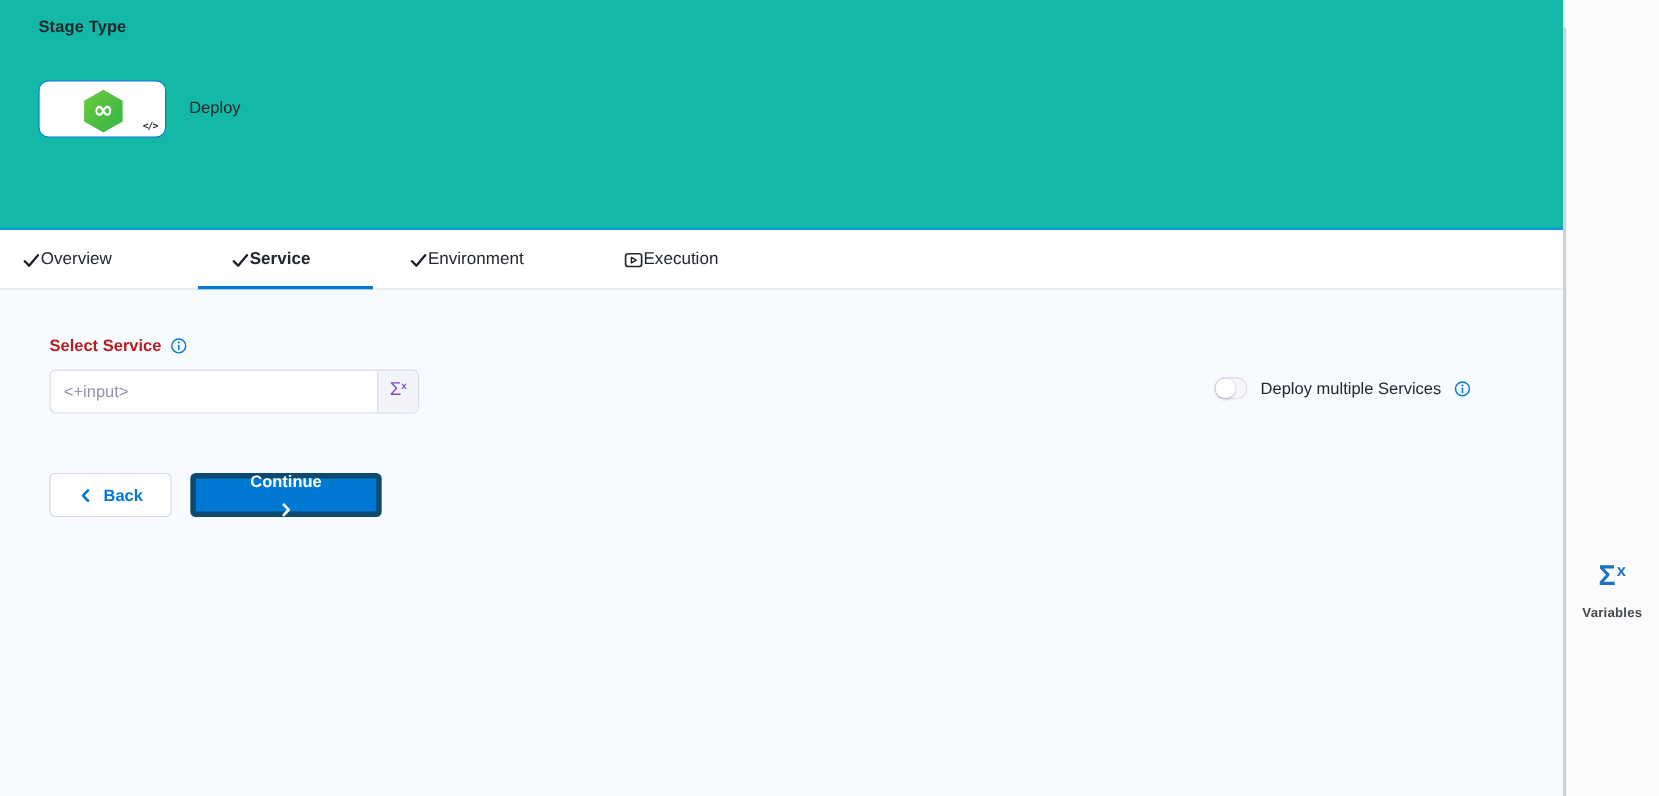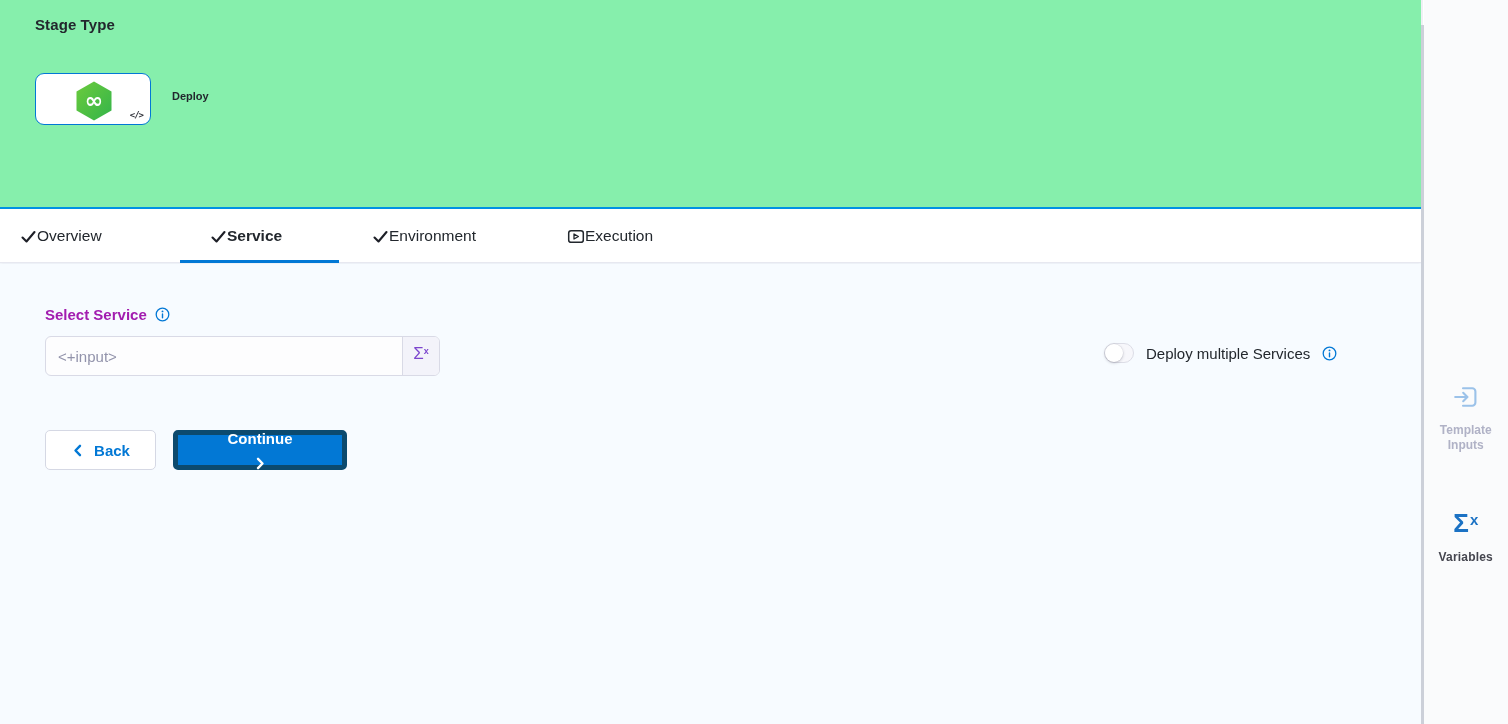--- a/index.html
+++ b/index.html
@@ -8,55 +8,55 @@
     font-family: "Liberation Sans", "DejaVu Sans", sans-serif;
     background: #ffffff;
     position: relative;
     color: #22272d;
   }
 
   
   .main { position: absolute; left: 0; top: 0; width: 1421px; height: 724px; background: #f7fbff; }
 
   
-  .stage-section { position: absolute; left: 0; top: 0; width: 100%; height: 213px; background: #86efac; }
+  .stage-section { position: absolute; left: 0; top: 0; width: 100%; height: 213px; background: #14b8a6; }
   .stage-type-label { position: absolute; left: 35px; top: 16px; font-size: 15px; font-weight: 700; color: #22272d; letter-spacing: .1px; }
   .stage-card {
     position: absolute; left: 35px; top: 73px; width: 116px; height: 52px;
     background: #ffffff; border: 1.5px solid #0278d5; border-radius: 9px; cursor: pointer;
   }
   .stage-card .hex { position: absolute; left: 39px; top: 7px; }
   .stage-card .code-glyph {
     position: absolute; right: 7px; bottom: 4px;
     font-family: "DejaVu Sans Mono", monospace; font-size: 9px; font-weight: 700;
     color: #2f3038; letter-spacing: -1px;
   }
-  .stage-name { position: absolute; left: 172px; top: 90px; font-size: 11px; font-weight: 700; color: #22272d; }
+  .stage-name { position: absolute; left: 172px; top: 90px; font-size: 15px; font-weight: 400; color: #22272d; }
 
   
   .top-blue-line { position: absolute; left: 0; top: 207px; width: 1421px; height: 2px; background: #0092e4; }
 
   
   .tabbar {
     position: absolute; left: 0; top: 209px; width: 1421px; height: 54px;
     background: #ffffff; border-bottom: 1px solid #e7e8f0;
     box-shadow: 0 2px 4px rgba(40,41,61,0.06);
   }
   .tab { position: absolute; top: 0; height: 54px; display: flex; align-items: center; gap: 0; cursor: pointer; }
   .tab .tab-label { font-size: 15.5px; font-weight: 500; color: #22272d; white-space: nowrap; }
   .tab.active .tab-label { font-weight: 700; text-align: center; }
   .tab-underline { position: absolute; left: 180px; bottom: -1px; width: 159px; height: 3px; background: #0278d5; }
 
   
   .content { position: absolute; left: 0; top: 264px; width: 1421px; height: 460px; background: #f7fbff; }
   .field-label-row { position: absolute; left: 45px; top: 306px; display: flex; align-items: center; gap: 8px; }
-  .field-label { font-size: 15px; font-weight: 700; color: #a21caf; }
+  .field-label { font-size: 15px; font-weight: 700; color: #b91c1c; }
 
   .input-group {
-    position: absolute; left: 45px; top: 336px; width: 395px; height: 40px;
+    position: absolute; left: 45px; top: 336px; width: 336px; height: 40px;
     border: 1px solid #d9dae6; border-radius: 6px; background: #fdfdfe; display: flex; overflow: hidden; justify-content: flex-end;
   }
   .service-input {
     flex: 1; border: 0; outline: none; background: transparent;
     font-family: "Liberation Sans", sans-serif; font-size: 15px; color: #9293ab; padding: 0 12px;
   }
   .expr-btn {
     width: 37px; height: 100%; border: 0; border-left: 1px solid #d9dae6;
     background: #f3f3fa; cursor: pointer; display: flex; align-items: flex-start; justify-content: center;
     padding-top: 8px;
@@ -221,30 +221,20 @@
     </span>
   </button>
 
 </div>
 
 <div class="rail-divider-track"></div>
 <div class="rail-scrollbar-thumb"></div>
 
 <div class="right-rail">
 
-  <div class="rail-item rail-item-template">
-    <span>
-      <svg width="28" height="28" viewBox="0 0 28 28">
-        <path d="M11 5.2 h9.2 a3.2 3.2 0 0 1 3.2 3.2 v11.2 a3.2 3.2 0 0 1 -3.2 3.2 H11" fill="none" stroke="#9bc2e9" stroke-width="2.1" stroke-linecap="round"></path>
-        <line x1="3.2" y1="14" x2="15.2" y2="14" stroke="#9bc2e9" stroke-width="2.1" stroke-linecap="round"></line>
-        <polyline points="11.2,9.8 15.4,14 11.2,18.2" fill="none" stroke="#9bc2e9" stroke-width="2.1" stroke-linecap="round" stroke-linejoin="round"></polyline>
-      </svg>
-    </span>
-    <div class="rail-label disabled">Template Inputs</div>
-  </div>
 
   <div class="rail-item rail-item-variables">
     <span class="var-glyph">
       <span class="big-sigma">Σ</span>
       <span class="small-x">x</span>
     </span>
     <div class="rail-label enabled">Variables</div>
   </div>
 
 </div>

